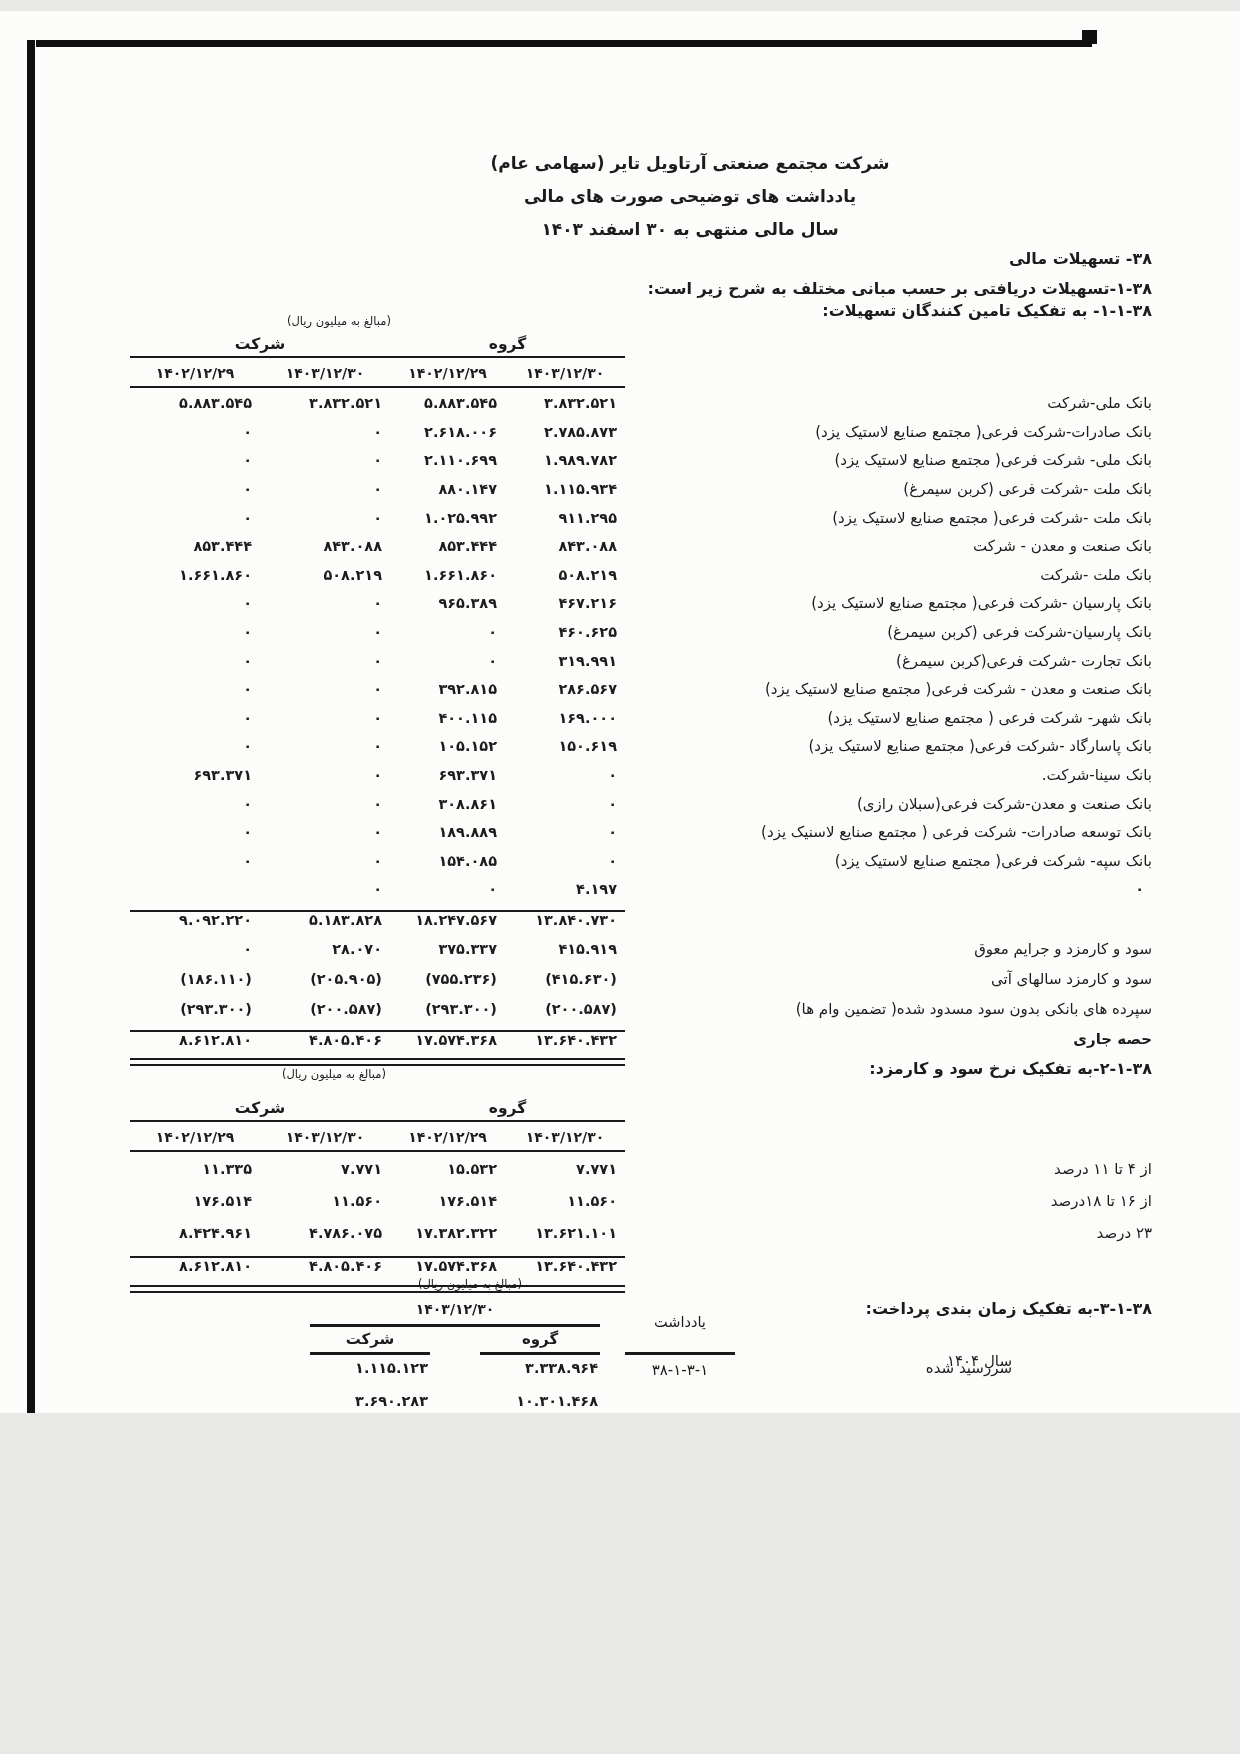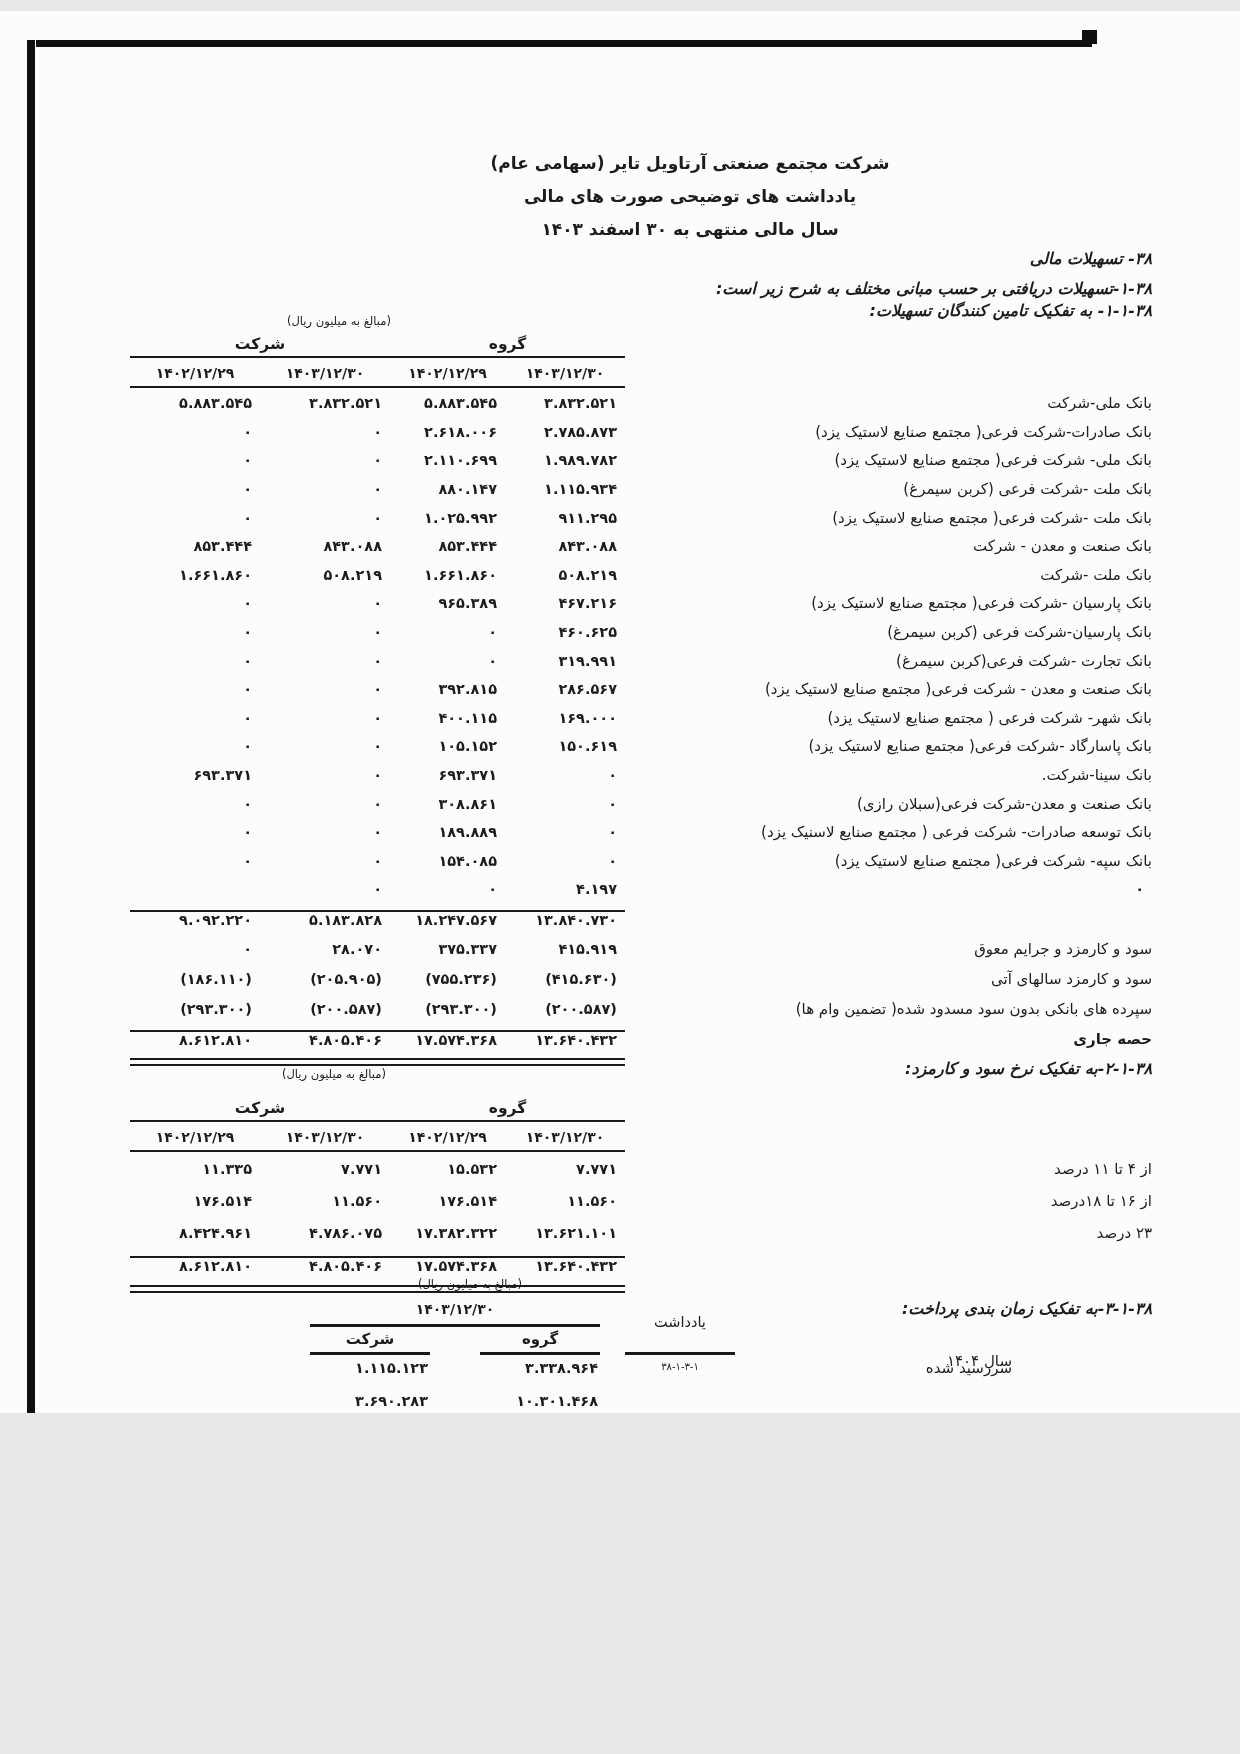--- a/index.html
+++ b/index.html
@@ -6,21 +6,21 @@
   .page{position:relative;width:1240px;height:1402px;margin:11px auto;background:#fcfcfa;
         font-family:"DejaVu Sans",sans-serif;color:#1c1c1c;direction:rtl;overflow:hidden;}
   
   .border-top{position:absolute;left:36px;top:29px;width:1056px;height:7px;background:#101010;}
   .border-top-tick{position:absolute;left:1082px;top:19px;width:15px;height:14px;background:#101010;}
   .border-left{position:absolute;left:27px;top:29px;width:8px;height:1725px;background:#101010;}
   
   .rep-header{position:absolute;top:136px;left:400px;width:580px;text-align:center;
               font-weight:700;font-size:17px;line-height:33px;}
   
-  .sec{position:absolute;right:88px;font-weight:700;font-size:16px;white-space:nowrap;text-align:right;font-style:italic;}
+  .sec{position:absolute;right:88px;font-weight:700;font-size:16px;white-space:nowrap;text-align:right;}
   .units{position:absolute;font-size:11.5px;white-space:nowrap;}
   
   .tbl{position:absolute;right:88px;width:1022px;}
   .row{display:grid;grid-template-columns:527px 120px 115px 130px 130px;align-items:center;}
   .r28{height:28.6px;}
   .r30{height:30px;}
   .r32{height:32px;}
   .cell{min-width:0;}
   .lbl{text-align:right;padding-left:30px;font-size:15px;white-space:nowrap;}
   .num{direction:ltr;text-align:right;padding-right:8px;font-weight:700;font-size:14.5px;white-space:nowrap;}
@@ -351,21 +351,21 @@
   <div class="t3box" style="top:1303px;left:625px;width:110px;text-align:center;font-size:14.5px;">یادداشت</div>
 
   <div class="t3box bold" style="top:1319px;left:310px;width:120px;text-align:center;font-size:15px;">شرکت</div>
   <div class="t3box bold" style="top:1319px;left:480px;width:120px;text-align:center;font-size:15px;">گروه</div>
   <div class="t3line" style="top:1341px;left:310px;width:120px;"></div>
   <div class="t3line" style="top:1341px;left:480px;width:120px;"></div>
   <div class="t3line" style="top:1341px;left:625px;width:110px;"></div>
 
   <div class="t3box t3num" style="top:1349px;left:310px;width:118px;">۱.۱۱۵.۱۲۳</div>
   <div class="t3box t3num" style="top:1349px;left:480px;width:118px;">۳.۳۳۸.۹۶۴</div>
-  <div class="t3box t3c" style="top:1350px;left:625px;width:110px;font-size:10px;direction:ltr;">۳۸-۱-۳-۱</div>
+  <div class="t3box t3c" style="top:1350px;left:625px;width:110px;font-size:15px;direction:ltr;">۳۸-۱-۳-۱</div>
   <div class="t3box" style="top:1348px;right:228px;font-size:15px;">سررسید شده</div>
 
   <div class="t3box t3num" style="top:1382px;left:310px;width:118px;">۳.۶۹۰.۲۸۳</div>
   <div class="t3box t3num" style="top:1382px;left:480px;width:118px;">۱۰.۳۰۱.۴۶۸</div>
   <div class="t3box" style="top:1341px;right:228px;font-size:15px;">سال ۱۴۰۴</div>
 
   <div class="t3line" style="top:1406px;left:310px;width:120px;"></div>
   <div class="t3line" style="top:1406px;left:480px;width:120px;"></div>
   <div class="t3box t3num" style="top:1412px;left:310px;width:118px;">۴.۸۰۵.۴۰۶</div>
   <div class="t3box t3num" style="top:1412px;left:480px;width:118px;">۱۳.۶۴۰.۴۳۲</div>

